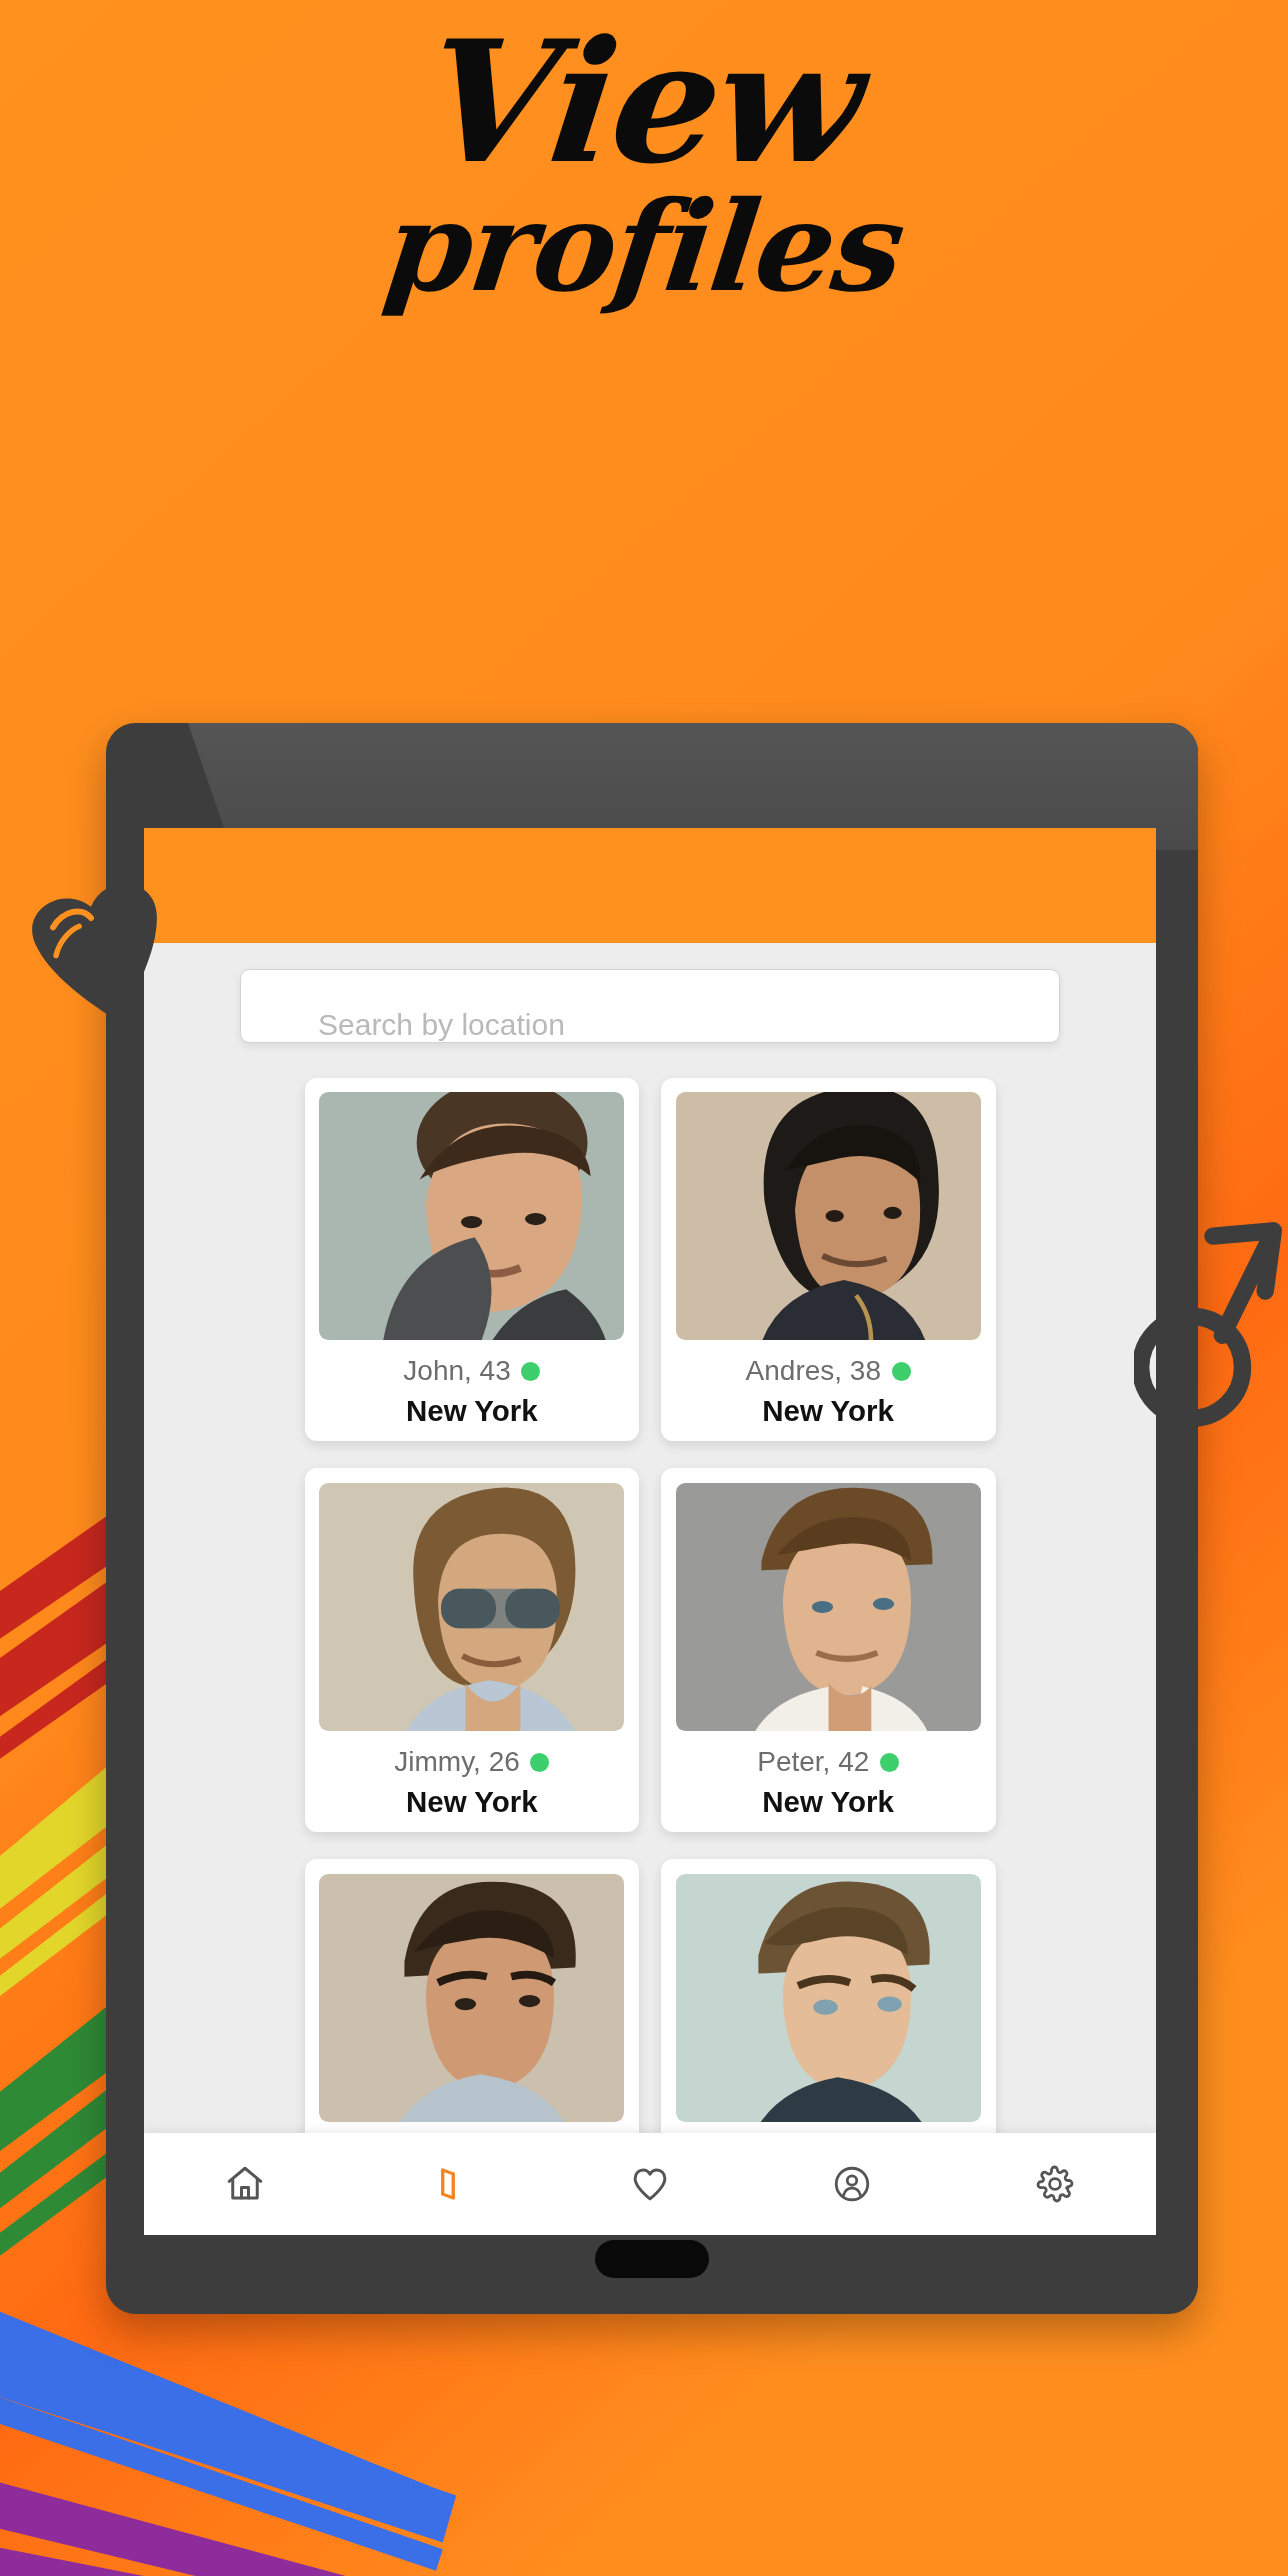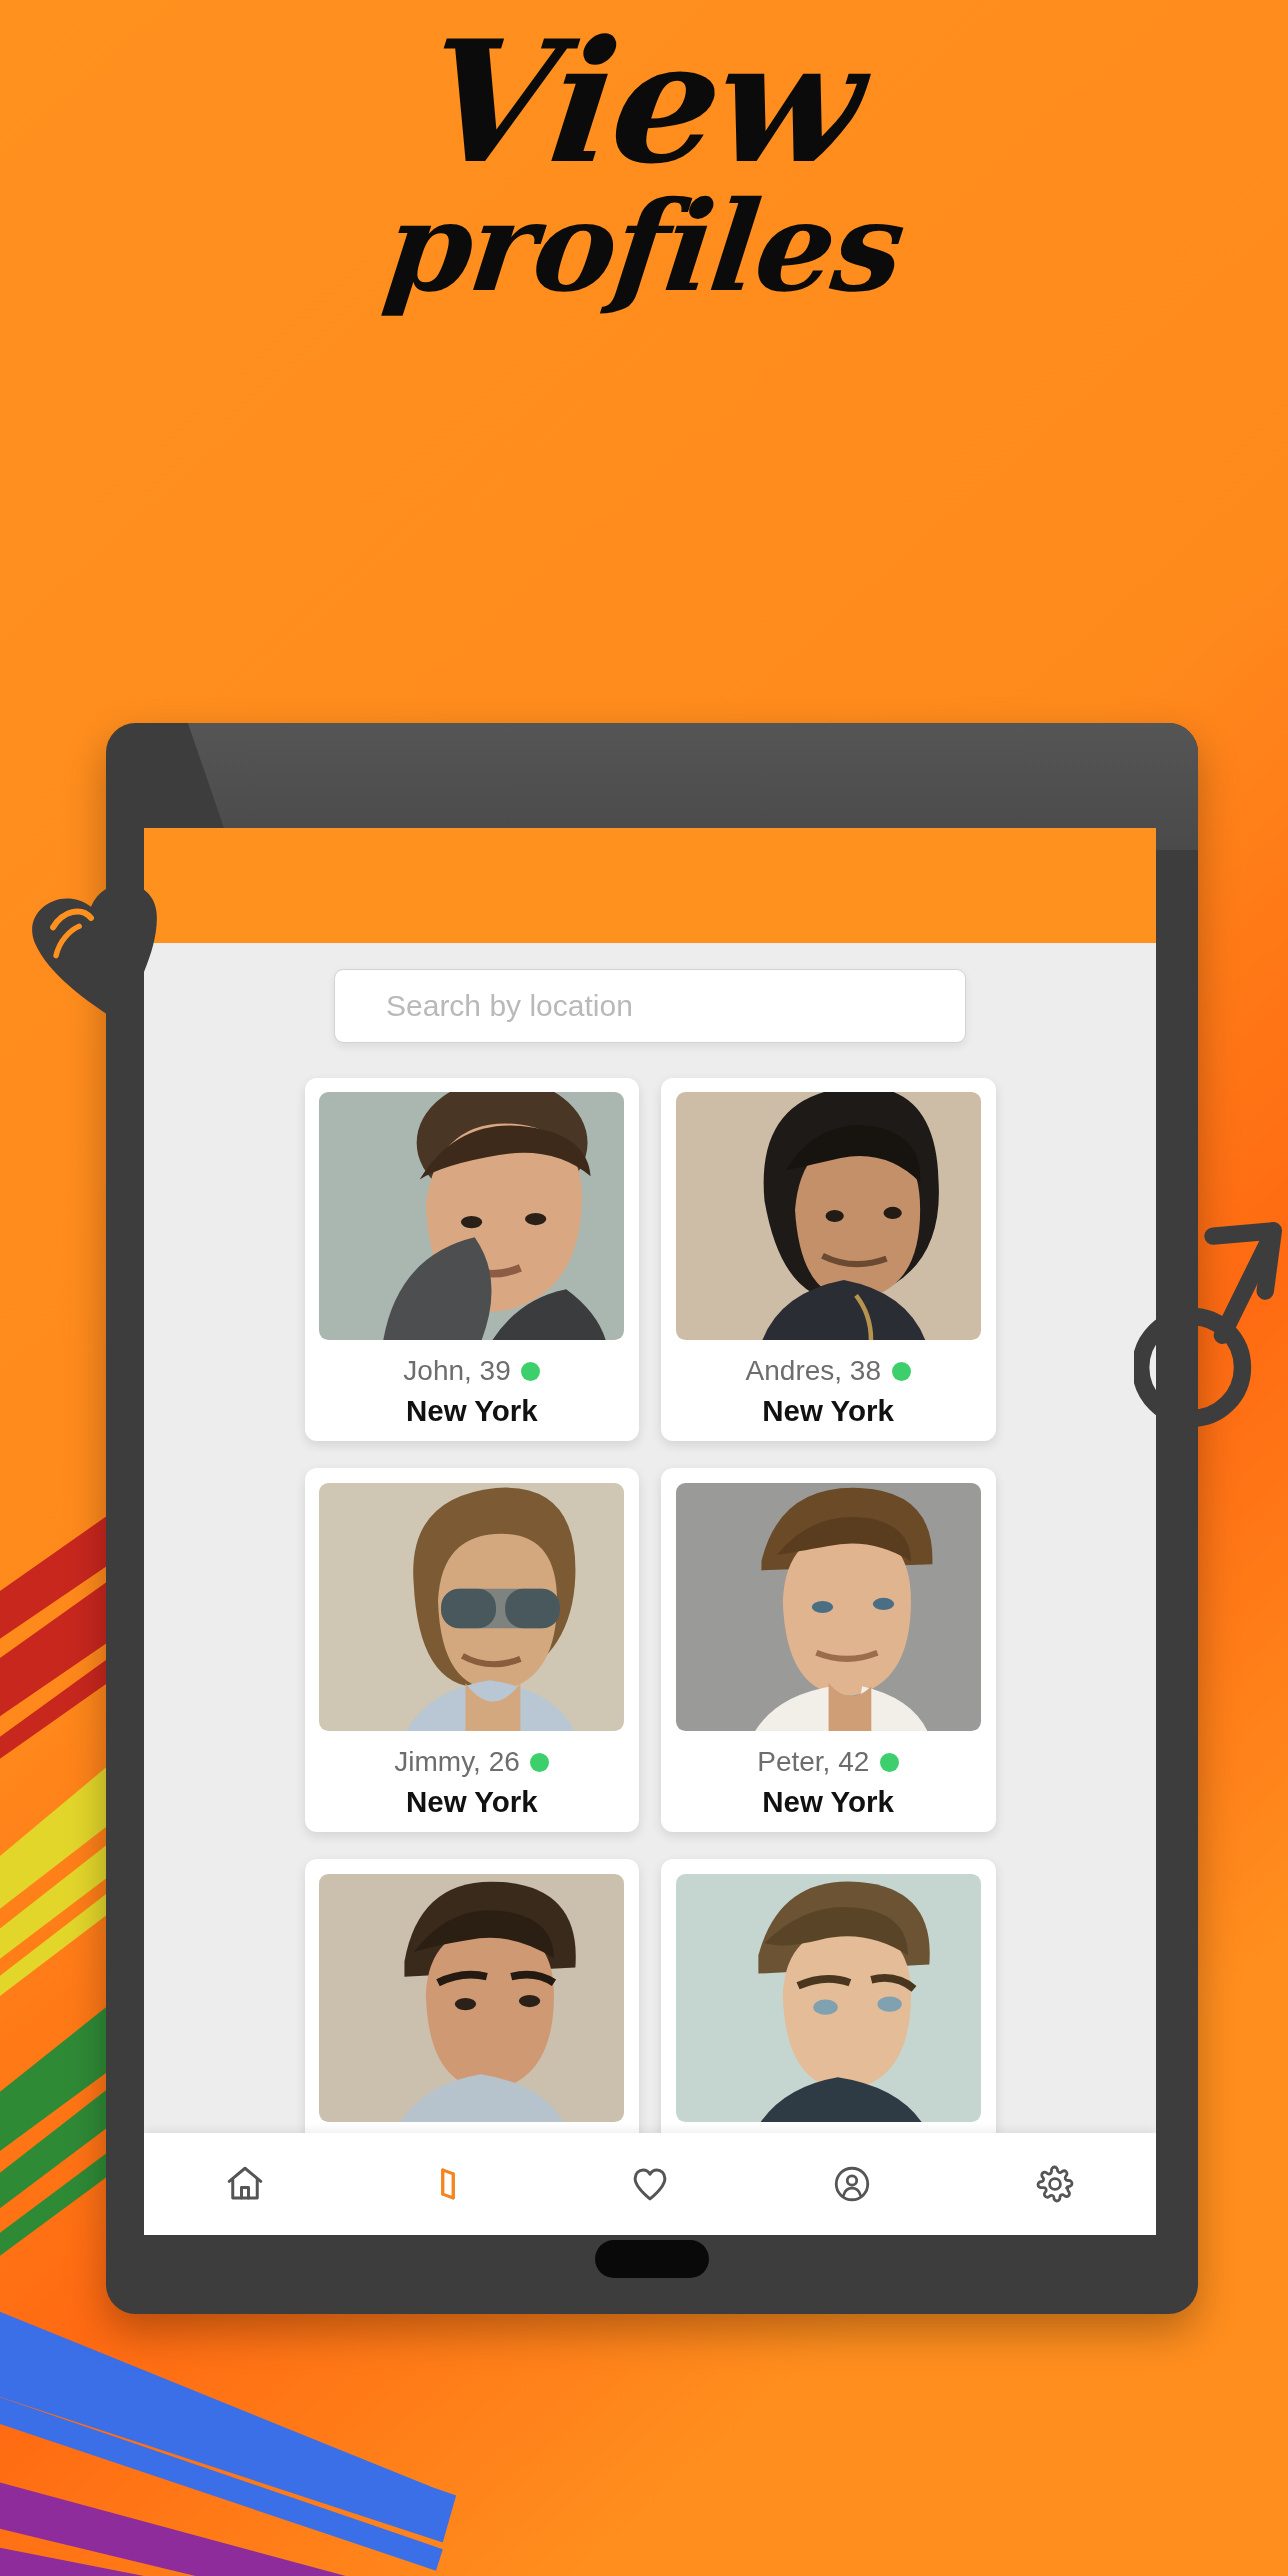--- a/index.html
+++ b/index.html
@@ -80,26 +80,26 @@
   }
   .screen-body {
     position:relative;
     height:calc(100% - 115px);
     background:#ededed;
   }
 
   
   .search-wrap { padding:25.5px 0 0 0; display:flex; justify-content:center; }
   .search-box {
-    width:632px; height:74px;
+    width:820px; height:74px;
     background:#ffffff;
     border:0.7px solid #d2d2d2;
     border-radius:9.4px;
-    display:flex; align-items:center;
-    padding-left:51px;
+    display:flex; align-items:flex-end;
+    padding-left:77px;
     box-shadow:0 3.4px 8px rgba(0,0,0,.07);
   }
   .search-box .ph {
     font-size:30px; color:#b9b9b9;
     font-family:"Liberation Sans", sans-serif;
   }
 
   
   .grid {
     margin:35px auto 0 auto;
@@ -240,21 +240,21 @@
               <path d="M70 92 q8 -58 62 -52 q44 6 40 56 q-4 56 -50 66 q-48 8 -52 -70 Z" fill="#d9a882"></path>
               <path d="M66 76 q26 -42 74 -34 q36 6 38 32 q-24 -20 -60 -14 q-36 6 -52 16 Z" fill="#3e2a1a"></path>
               <ellipse cx="100" cy="104" rx="7" ry="4" fill="#2a2017"></ellipse>
               <ellipse cx="142" cy="102" rx="7" ry="4" fill="#2a2017"></ellipse>
               <path d="M86 128 q22 16 46 6" stroke="#8d5c44" stroke-width="5" fill="none"></path>
               <path d="M40 200 q4 -72 62 -86 q24 34 -4 86 Z" fill="#4c4e50"></path>
               <path d="M104 200 q18 -44 58 -52 q30 22 28 52 Z" fill="#3a3c3e"></path>
             </svg>
           </div>
           <div class="card-name-row">
-            <span class="card-name">John, 39</span>
+            <span class="card-name">John, 43</span>
             <span class="dot-online"></span>
           </div>
           <div class="card-city">New York</div>
         </div>
 
         <div class="card">
           <div class="card-photo">
             <svg viewBox="0 0 200 200" preserveAspectRatio="xMidYMid slice">
               <rect width="200" height="200" fill="#cdbda6"></rect>
               <path d="M58 90 q-6 -66 52 -74 q60 -8 62 60 q4 58 -44 76 q-56 18 -70 -62 Z" fill="#1d1a18"></path>

